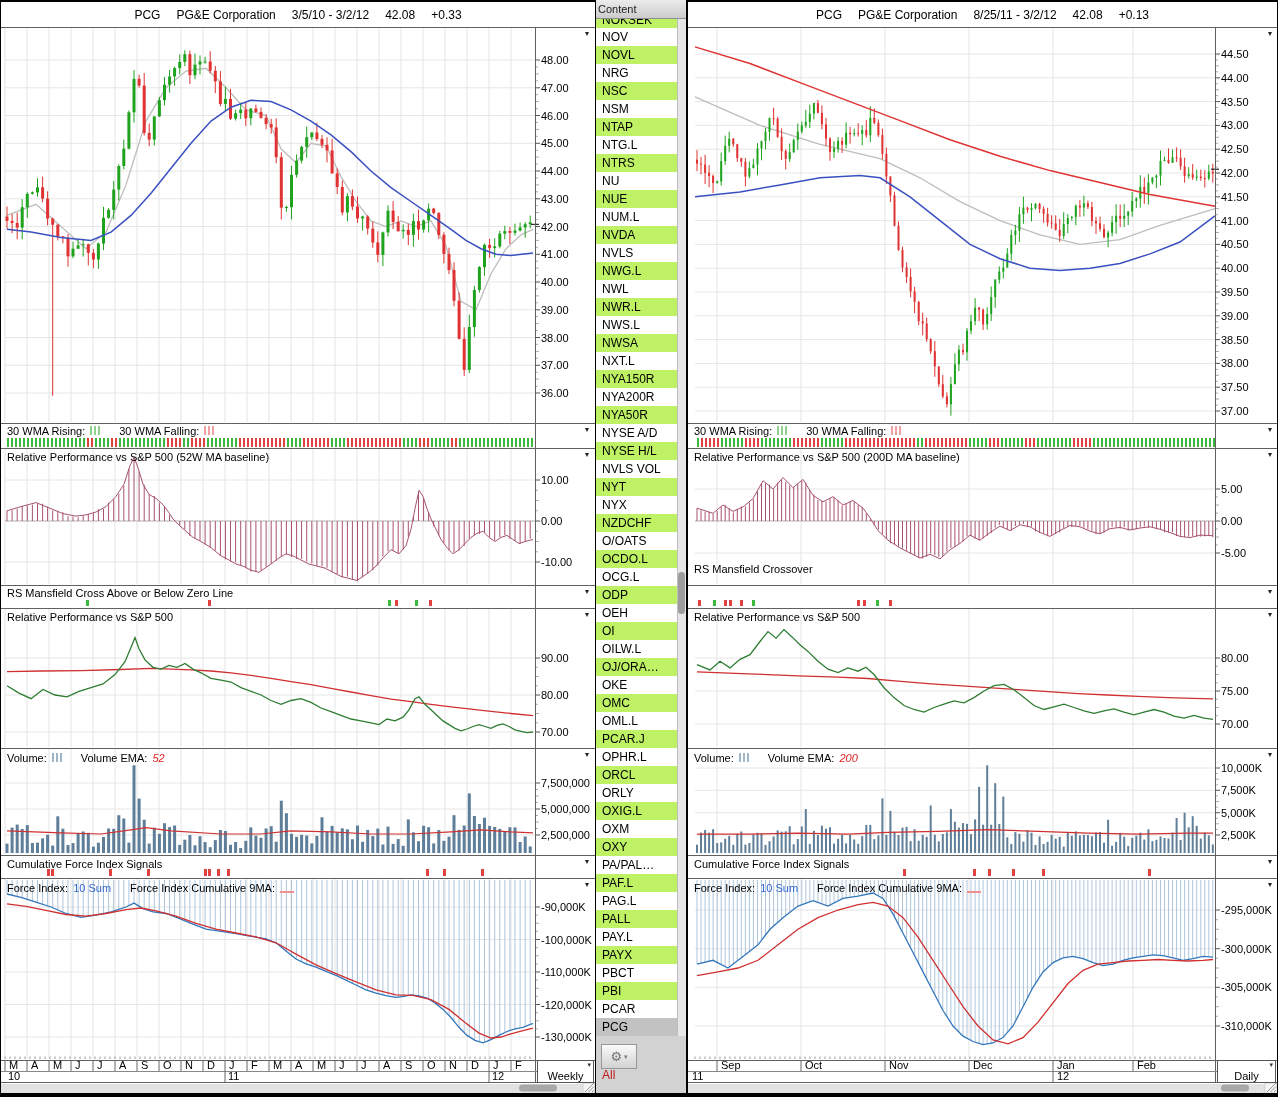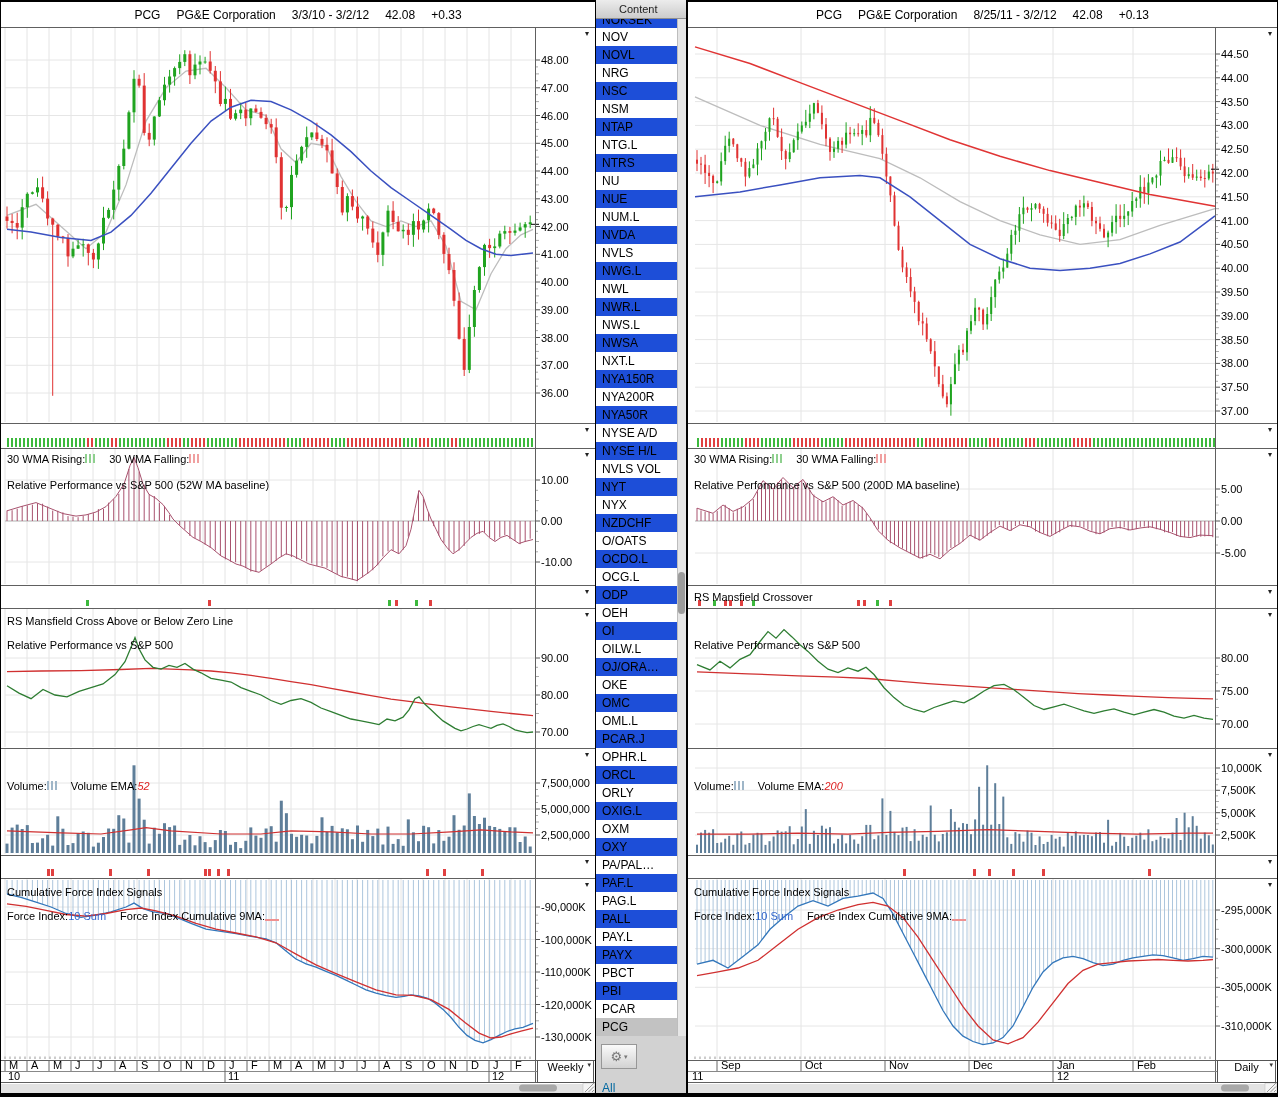--- a/index.html
+++ b/index.html
@@ -2,45 +2,45 @@
 <html><head>
 <meta charset="utf-8">
 <style>
   html,body{margin:0;padding:0;}
   body{width:1278px;height:1097px;position:relative;background:#000;font-family:"Liberation Sans",sans-serif;overflow:hidden;}
   .section{position:absolute;top:0;height:1093px;background:#fff;}
   #sec-left{left:1px;width:594px;}
   #sec-right{left:688px;width:589px;}
   .section svg{position:absolute;left:0;top:0;}
   .chart-header{position:absolute;top:3px;left:0;right:0;height:24px;display:flex;align-items:center;justify-content:center;gap:16px;font-size:12px;color:#000;background:#fff;}
-  .plabel{position:absolute;left:6px;height:13px;display:flex;align-items:center;font-size:11px;color:#000;white-space:nowrap;margin-top:28px;}
+  .plabel{position:absolute;left:6px;height:13px;display:flex;align-items:center;gap:5px;font-size:11px;color:#000;white-space:nowrap;}
   .sigdash{display:inline-block;width:10px;height:9px;}
   .dash-green{background:repeating-linear-gradient(90deg,#8fd08f 0,#8fd08f 2px,transparent 2px,transparent 4px);}
   .dash-red{background:repeating-linear-gradient(90deg,#f0a0a0 0,#f0a0a0 2px,transparent 2px,transparent 4px);}
   .dash-blue{background:repeating-linear-gradient(90deg,#9fb6c8 0,#9fb6c8 2px,transparent 2px,transparent 4px);}
   .pinkline{display:inline-block;width:14px;height:8px;border-bottom:2px solid #f09090;}
   .val-red{color:#dd2222;font-style:italic;}
   .val-blue{color:#3366cc;}
   .gap18{margin-left:14px;text-align:center;}
-  .tfbox{position:absolute;top:1060px;height:21px;border:1px solid #555;background:#fff;display:flex;align-items:flex-start;justify-content:center;font-size:11px;color:#000;}
+  .tfbox{position:absolute;top:1060px;height:21px;border:1px solid #555;background:#fff;display:flex;align-items:flex-end;justify-content:center;font-size:11px;color:#000;}
   .tfbox .dd{position:absolute;top:0px;right:2px;font-size:7px;color:#333;}
   #content-col{position:absolute;left:596px;top:0;width:90px;height:1093px;background:#d2d2d2;overflow:hidden;}
-  .content-header{height:18px;background:linear-gradient(#ececec,#cccccc);border-bottom:1px solid #8f8f8f;font-size:11px;color:#222;line-height:18px;padding-left:23px;}
+  .content-header{height:18px;background:linear-gradient(#ececec,#cccccc);border-bottom:1px solid #8f8f8f;font-size:11px;color:#222;line-height:18px;padding-left:2px;}
   #content-list{position:absolute;left:0;top:19px;width:90px;background:#fff;}
   .citem{height:18px;line-height:18px;padding-left:6px;font-size:12px;color:#000;background:#fff;}
-  .citem.alt{background:#1d4ed8;}
+  .citem.alt{background:#bef264;}
   .citem.partial{height:9px;overflow:hidden;}
   .citem.partial span{display:block;margin-top:-8px;}
   .citem.sel{background:#c2c2c2;}
   .cscroll{position:absolute;right:0;top:19px;width:8px;height:1017px;background:#e6e6e6;border-left:1px solid #bdbdbd;}
   .cthumb{position:absolute;left:0px;top:553px;width:7px;height:42px;background:#9c9c9c;border-radius:4px;}
   .gearbtn{position:absolute;left:5px;top:1044px;width:36px;height:25px;border:1px solid #979797;background:linear-gradient(#fafafa,#d2d2d2);display:flex;align-items:center;justify-content:center;gap:2px;padding:0;}
   .gearbtn .g{font-size:13px;color:#777;line-height:1;}
   .gearbtn .dd{font-size:7px;color:#777;}
-  .all-label{position:absolute;left:6px;top:1068px;font-size:12px;color:#0369a1;margin-top:13px;}
+  .all-label{position:absolute;left:6px;top:1068px;font-size:12px;color:#b91c1c;}
 </style>
 </head>
 <body>
 
 <div id="app">
 
   <div class="section" id="sec-left">
     <svg id="svg-left" width="594" height="1093">
         <rect x="0" y="0" width="594" height="1093" fill="#fff"></rect>
         <rect x="0" y="0" width="594" height="2" fill="#000"></rect>
@@ -1197,21 +1197,21 @@
         <rect x="0" y="1084" width="594" height="9" fill="#e2e2e2"></rect>
         <rect x="518" y="1084.5" width="38" height="7" rx="3.5" fill="#a8a8a8"></rect>
         <rect x="582" y="1083" width="12" height="10" fill="#f4f4f4" stroke="#bbb" stroke-width="0.5"></rect>
         <line x1="584" y1="1092" x2="593" y2="1083" stroke="#999"></line>
         <line x1="587.5" y1="1092" x2="593" y2="1086.5" stroke="#999"></line>
         <line x1="591" y1="1092" x2="593" y2="1090" stroke="#999"></line>
       </svg>
     <div class="chart-header">
       <span>PCG</span>
       <span>PG&amp;E Corporation</span>
-      <span>3/3/10 - 3/2/12</span>
+      <span>3/5/10 - 3/2/12</span>
       <span>42.08</span>
       <span>+0.33</span>
     </div>
     <div class="plabel" style="top:424px;">
       <span>30 WMA Rising:</span>
       <span class="sigdash dash-green"></span>
       <span class="gap18">30 WMA Falling:</span>
       <span class="sigdash dash-red"></span>
     </div>
     <div class="plabel" style="top:450px;">Relative Performance vs S&amp;P 500 (52W MA baseline)</div>

